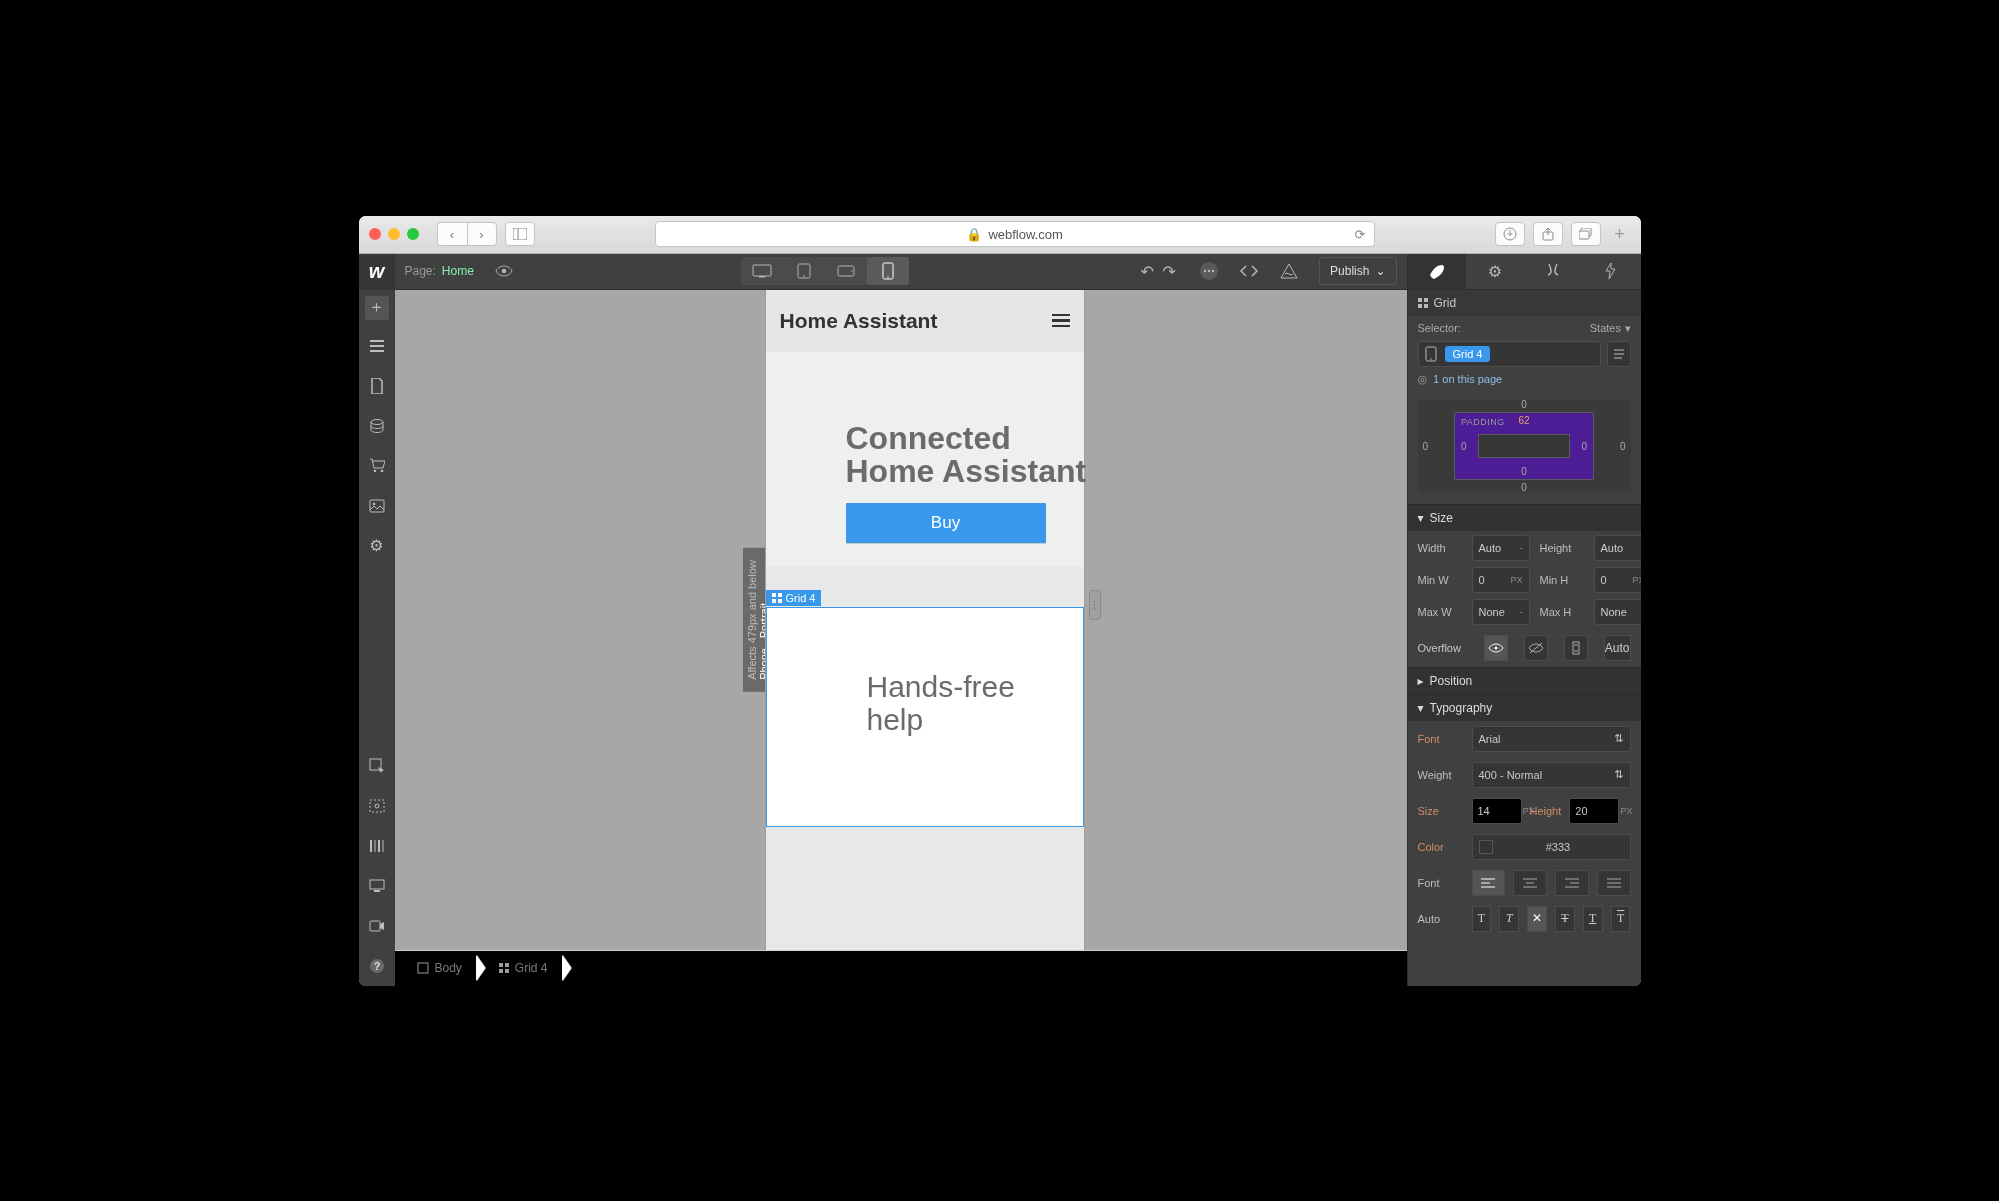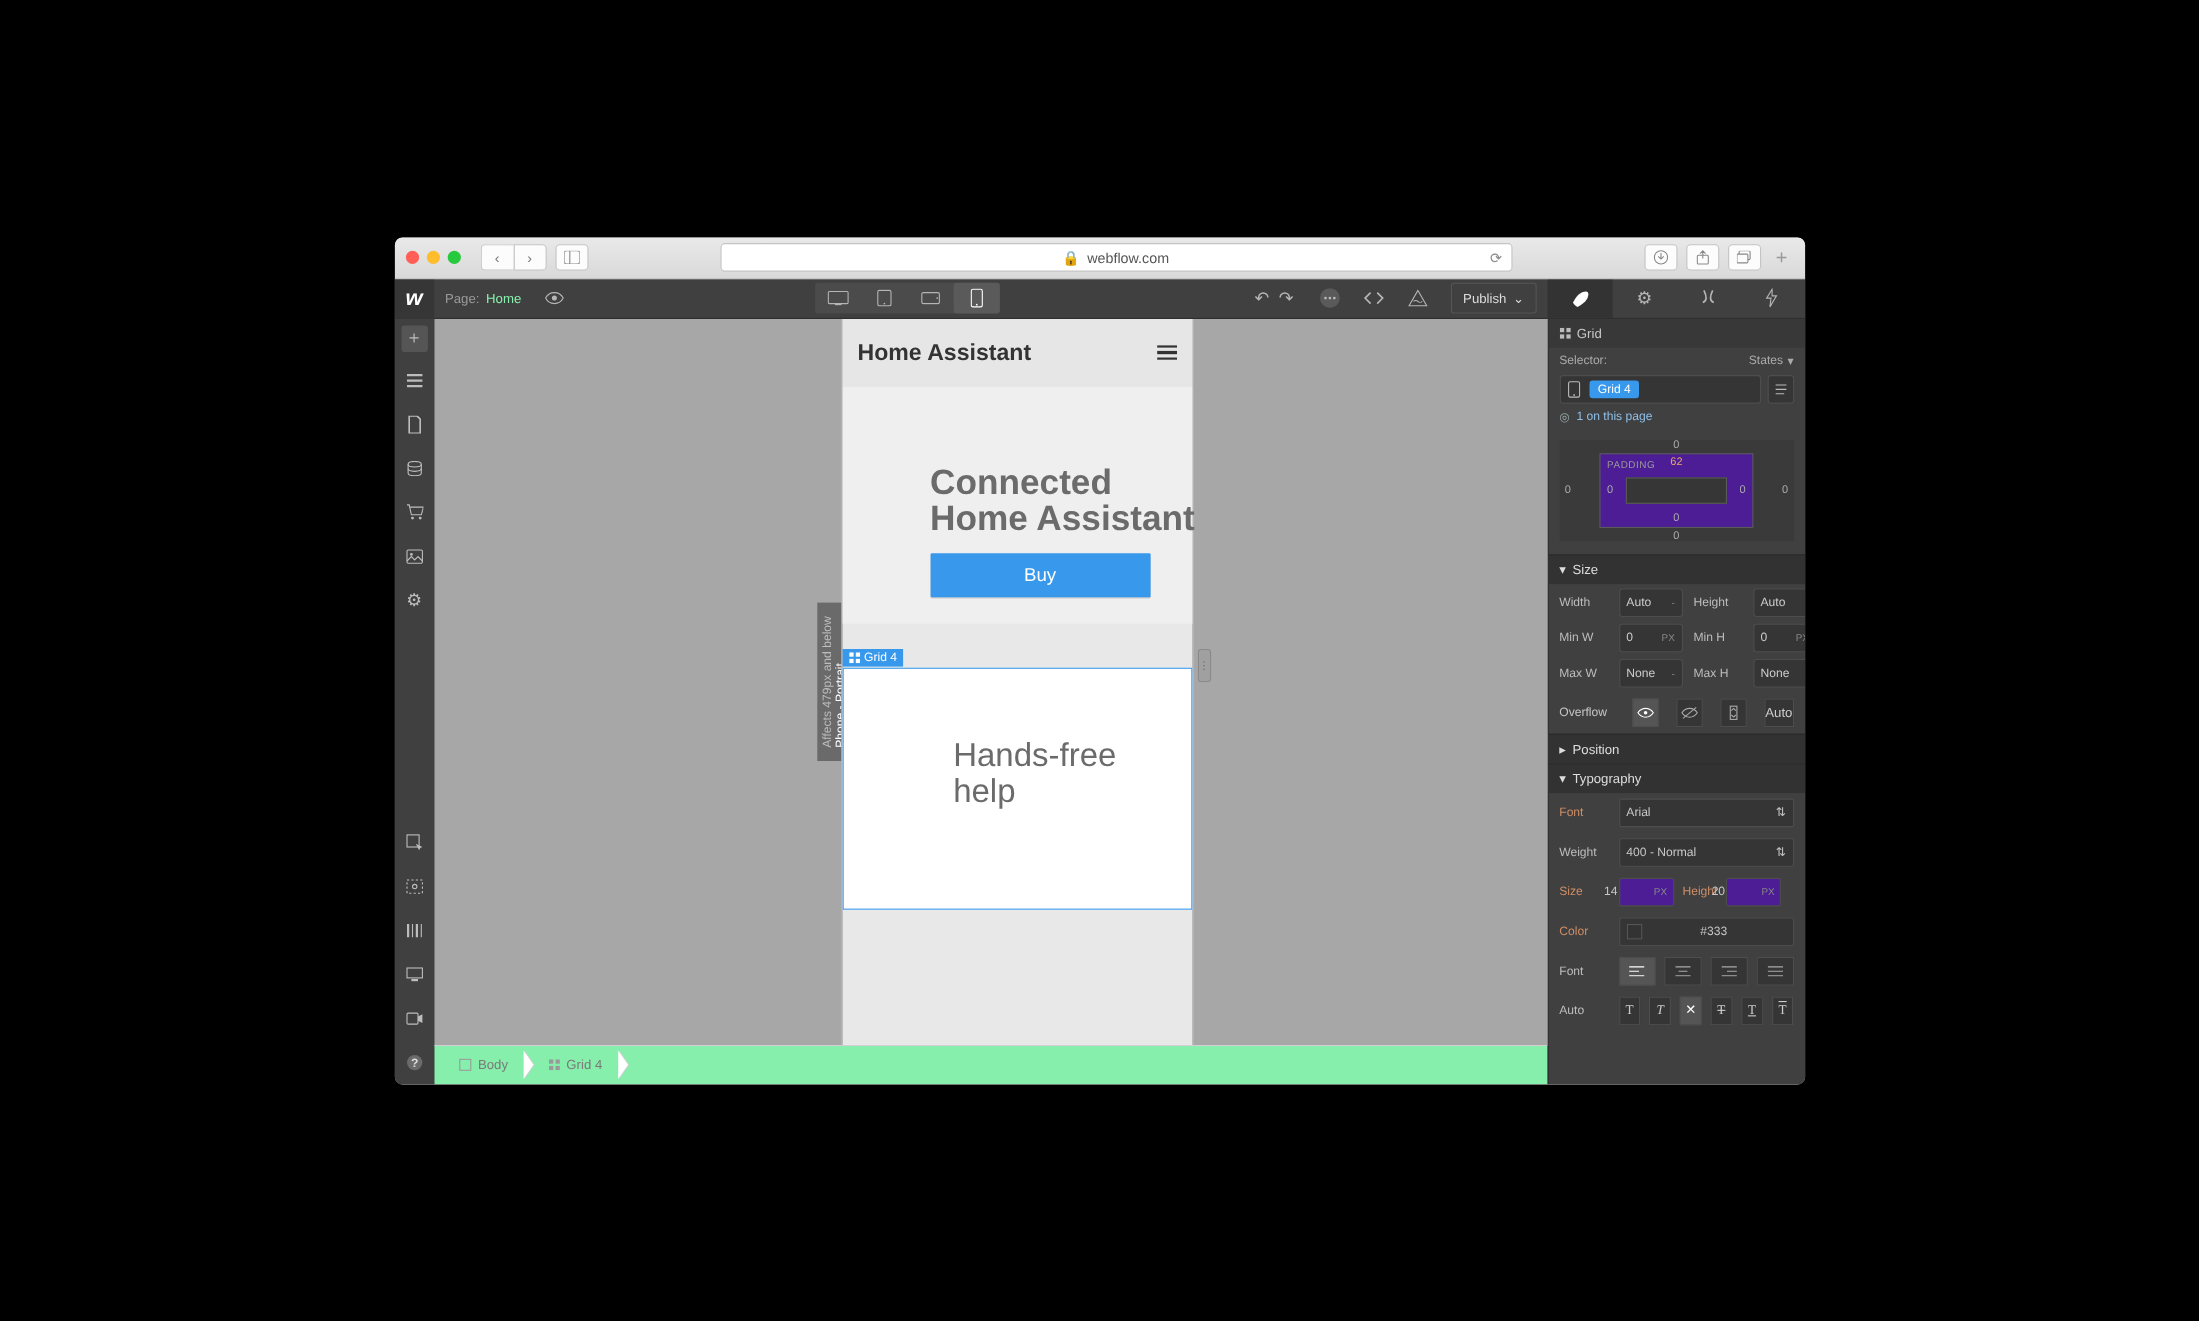--- a/index.html
+++ b/index.html
@@ -198,21 +198,21 @@
   .unit { color:#888; font-size:9px; }
 
   .overflow-row { padding:6px 10px; display:flex; align-items:center; gap:16px; font-size:11px;}
   .segbtn { flex:1; height:26px; background:#353535; border:1px solid #4d4d4d; display:flex;align-items:center;justify-content:center; color:#ccc; font-size:12px;}
   .segbtn.active { background:#555; color:#fff;}
 
   .typo-row { padding:5px 10px; display:flex; align-items:center; gap:8px; font-size:11px;}
   .typo-row .lbl { width:46px; color:#bdbdbd; }
   .typo-row .lbl.orange { color:var(--orange-text); }
   .typo-row .field { flex:1; background:#353535; border:1px solid #4d4d4d; height:26px; display:flex; align-items:center; justify-content:space-between; padding:0 6px; border-radius:2px;}
-  .typo-row .smallfield { width:50px; background:#4c1d95; border:1px solid #4d4d4d; height:26px; display:flex; align-items:center; justify-content:flex-end; padding:0 5px; border-radius:2px; font-size:11px;gap:33px;}
+  .typo-row .smallfield { width:50px; background:#000000; border:1px solid #4d4d4d; height:26px; display:flex; align-items:center; justify-content:space-between; padding:0 5px; border-radius:2px; font-size:11px;gap:33px;}
 
   .alignrow .segbtn{flex:1;}
   .stylerow .segbtn{flex:1; font-family:Georgia, serif;}
 
   
   .canvas-wrap {
     flex:1;
     background:#a7a7a7;
     position:relative;
     overflow:hidden;
@@ -271,21 +271,21 @@
     background:#fff;
     border:1px solid #3898ec;
     padding:62px 16px 40px 100px;
     min-height:220px;
     margin-top:40px;
   }
   .grid4 h2{font-size:30px; font-weight:400; color:#6b6b6b; line-height:1.1;}
 
   
   .breadcrumbs {
-    height:36px; background:#86efac; border-top:1px solid #d0d0d0;
+    height:36px; background:#000000; border-top:1px solid #d0d0d0;
     display:flex; align-items:center; color:#7a7a7a; font-size:12px;
   }
   .crumb {
     padding:0 14px 0 22px; height:26px; display:flex; align-items:center; gap:6px;
     border-right:1px solid transparent;
     position:relative;
   }
   .crumb:after{
     content:""; position:absolute; right:-9px; top:0; width:0; height:0;
     border-top:13px solid transparent; border-bottom:13px solid transparent;

